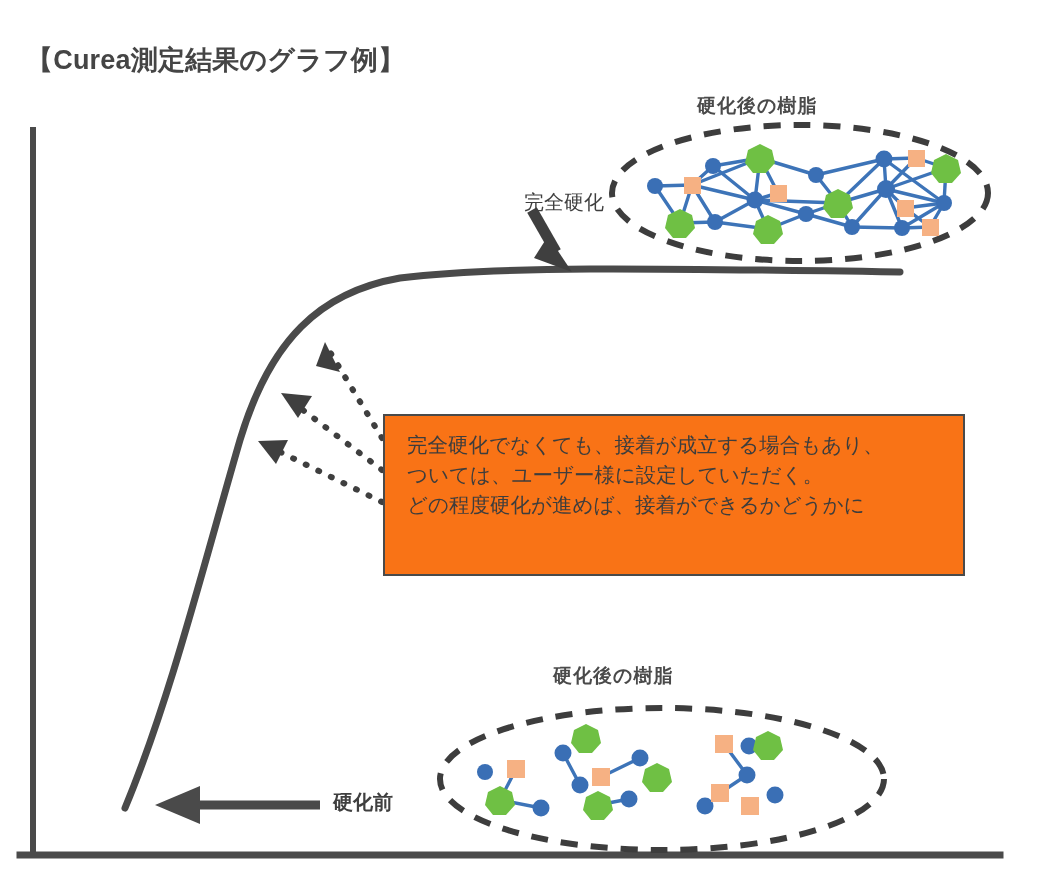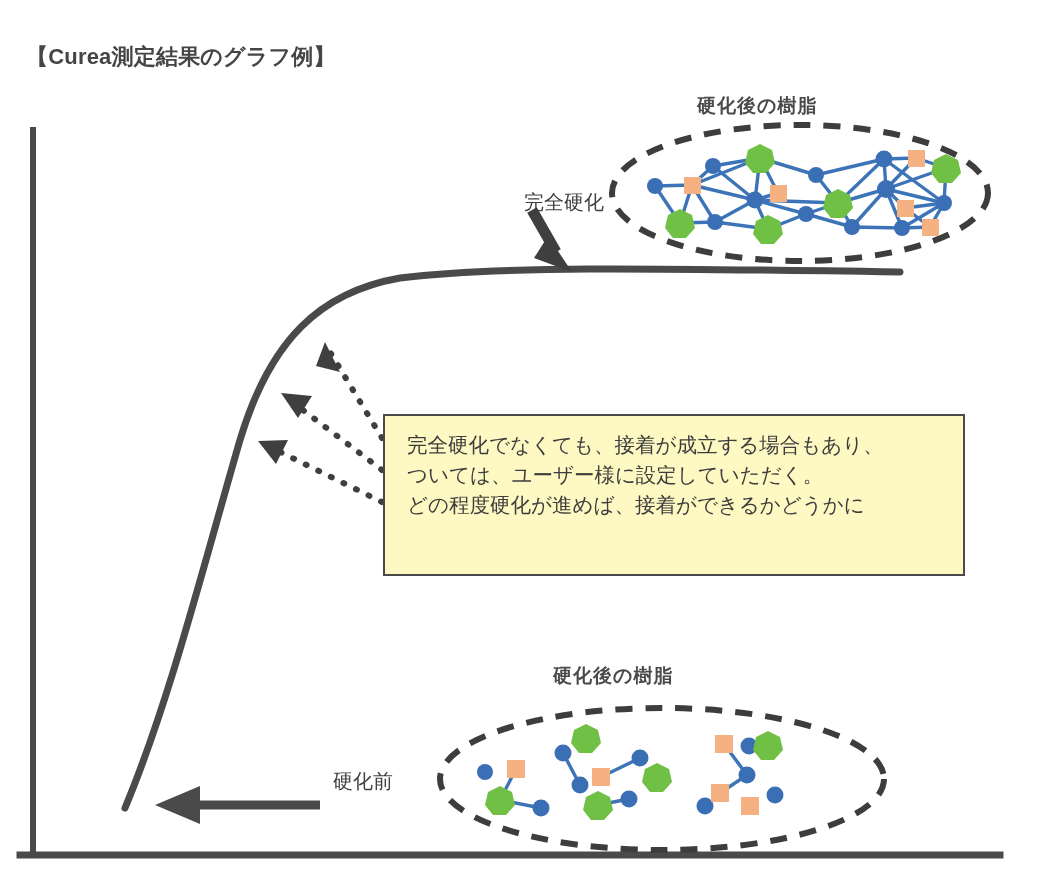--- a/index.html
+++ b/index.html
@@ -17,21 +17,21 @@
   #stage {
     position: absolute;
     left: 0; top: 0;
     width: 1046px;
     height: 879px;
   }
   .page-title {
     position: absolute;
     left: 26px;
     top: 42px;
-    font-size: 22px;
+    font-size: 27px;
     font-weight: bold;
     color: #454545;
     letter-spacing: 0.2px;
     white-space: nowrap;
   }
   .cluster-label {
     position: absolute;
     font-size: 19px;
     font-weight: bold;
     color: #4a4a4a;
@@ -40,30 +40,30 @@
   }
   #label-after { left: 697px; top: 93px; }
   #label-before { left: 553px; top: 663px; }
   .axis-annotation {
     position: absolute;
     font-size: 20px;
     color: #3f3f3f;
     white-space: nowrap;
   }
   #annot-full-cure { left: 524px; top: 189px; }
-  #annot-before-cure { left: 333px; top: 768px; }
+  #annot-before-cure { left: 333px; top: 789px; font-weight: bold; }
   #note-box {
     position: absolute;
     left: 383px;
     top: 414px;
     width: 582px;
     height: 162px;
     box-sizing: border-box;
     border: 2px solid #4a4a4a;
-    background: #fef9c3;
+    background: #f97316;
     padding: 14px 18px 0 22px;
   }
   #note-box .note-line {
     font-size: 20.5px;
     line-height: 30px;
     color: #3d3d3d;
     white-space: nowrap;
   }
   svg { display: block; }
 </style>

